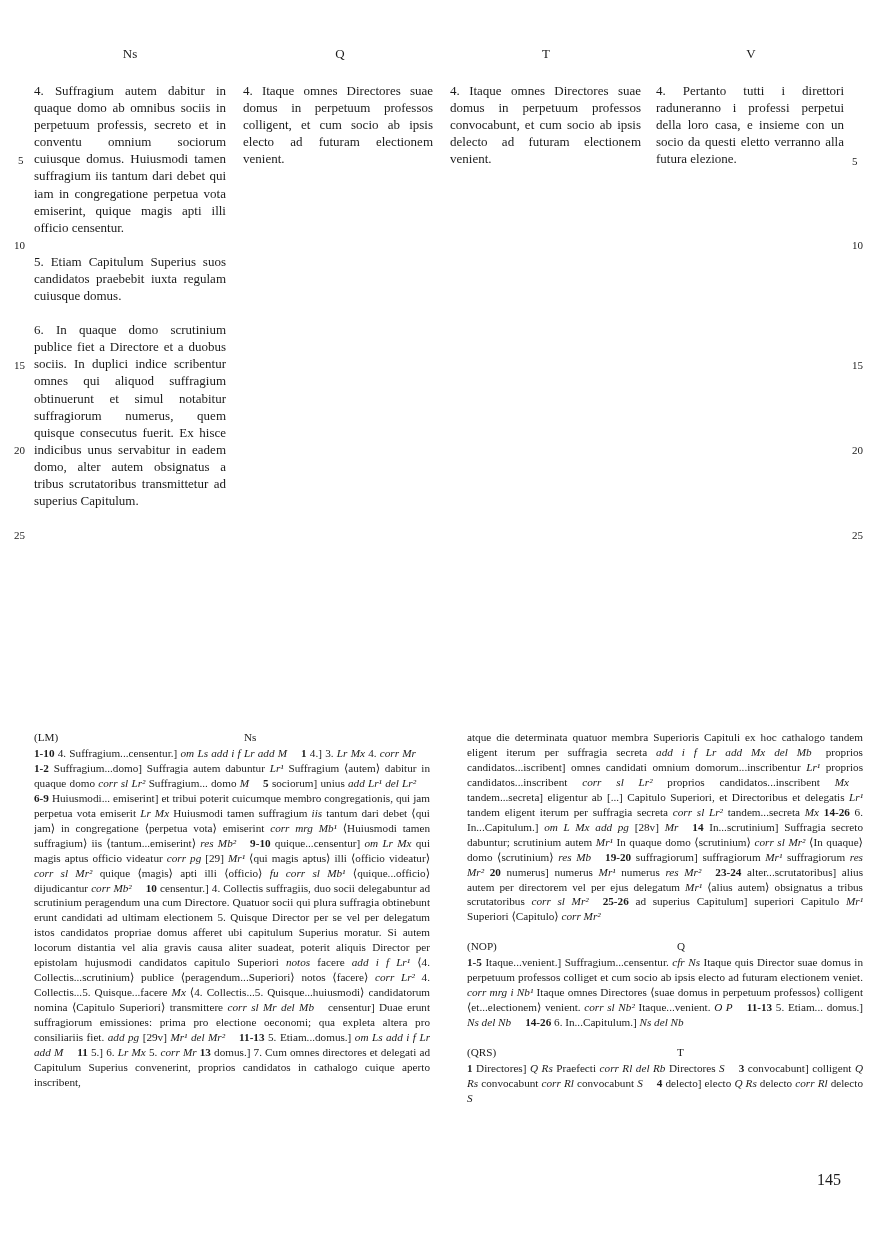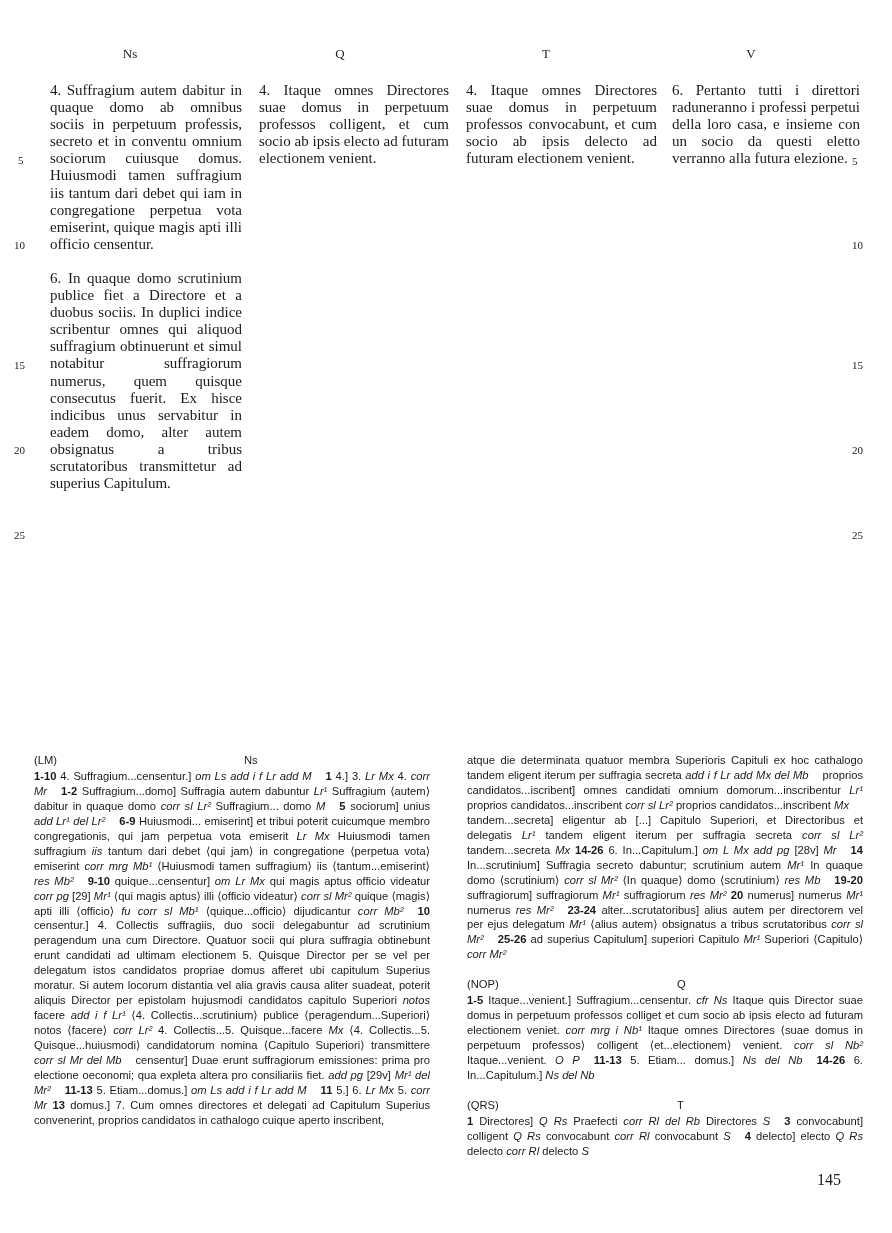--- a/index.html
+++ b/index.html
@@ -7,33 +7,32 @@
     width: 892px; height: 1233px; position: relative; overflow: hidden;
     font-family: "DejaVu Serif", "Liberation Serif", serif;
     color: #1a1a1a;
   }
   .sigla {
     position: absolute; top: 46px; font-size: 13px; text-align: center;
     font-family: "Liberation Serif", serif;
   }
   .col {
     position: absolute; font-family: "Liberation Serif", serif;
-    font-size: 15px; line-height: 17.1px; text-align: justify;
+    font-size: 13px; line-height: 17.1px; text-align: justify;
     hyphens: none;
-    margin-left: 16px;
   }
   .col p { margin: 0; }
   .col p + p { margin-top: 17px; }
   .lnum {
     position: absolute; font-family: "Liberation Serif", serif;
     font-size: 11px; color: #222;
   }
   .app {
-    position: absolute; font-family: Liberation Sans, sans-serif;
-    font-size: 11.2px; line-height: 14.95px; text-align: justify; margin-top: 23px;
+    position: absolute; font-family: Liberation Serif, serif;
+    font-size: 11.2px; line-height: 14.95px; text-align: justify;
   }
   .app .head { display: flex; margin-bottom: 1px; }
   .app .head .grp { width: 210px; }
   .app .block + .block { margin-top: 15px; }
   .app b { font-weight: bold; }
   .app i { font-style: italic; }
   .gap { display: inline-block; width: 14px; }
   .pageno {
     position: absolute; left: 817px; top: 1171px;
     font-family: "Liberation Serif", serif; font-size: 16px;
@@ -42,30 +41,31 @@
 </head>
 <body>
 
 <div class="sigla" style="left:30px;width:200px;">Ns</div>
 <div class="sigla" style="left:240px;width:200px;">Q</div>
 <div class="sigla" style="left:450px;width:192px;">T</div>
 <div class="sigla" style="left:656px;width:190px;">V</div>
 
 <div class="col" style="left:34px;top:82px;width:192px;">
   <p>4. Suffragium autem dabitur in quaque domo ab omnibus sociis in perpetuum professis, secreto et in conventu omnium sociorum cuiusque domus. Huiusmodi tamen suffragium iis tantum dari debet qui iam in congregatione perpetua vota emiserint, quique magis apti illi officio censentur.</p>
+  <p>5. Etiam Capitulum Superius suos candidatos praebebit iuxta regulam cuiusque domus.</p>
   <p>6. In quaque domo scrutinium publice fiet a Directore et a duobus sociis. In duplici indice scribentur omnes qui aliquod suffragium obtinuerunt et simul notabitur suffragiorum numerus, quem quisque consecutus fuerit. Ex hisce indicibus unus servabitur in eadem domo, alter autem obsignatus a tribus scrutatoribus transmittetur ad superius Capitulum.</p>
 </div>
 <div class="col" style="left:243px;top:82px;width:190px;">
   <p>4. Itaque omnes Directores suae domus in perpetuum professos colligent, et cum socio ab ipsis electo ad futuram electionem venient.</p>
 </div>
 <div class="col" style="left:450px;top:82px;width:191px;">
   <p>4. Itaque omnes Directores suae domus in perpetuum professos convocabunt, et cum socio ab ipsis delecto ad futuram electionem venient.</p>
 </div>
 <div class="col" style="left:656px;top:82px;width:188px;">
-  <p>6. Pertanto tutti i direttori raduneranno i professi perpetui della loro casa, e insieme con un socio da questi eletto verranno alla futura elezione.</p>
+  <p>4. Pertanto tutti i direttori raduneranno i professi perpetui della loro casa, e insieme con un socio da questi eletto verranno alla futura elezione.</p>
 </div>
 
 <span class="lnum" style="left:18px;top:154px;">5</span>
 <span class="lnum" style="left:14px;top:239px;">10</span>
 <span class="lnum" style="left:14px;top:359px;">15</span>
 <span class="lnum" style="left:14px;top:444px;">20</span>
 <span class="lnum" style="left:14px;top:529px;">25</span>
 <span class="lnum" style="left:852px;top:155px;">5</span>
 <span class="lnum" style="left:852px;top:239px;">10</span>
 <span class="lnum" style="left:852px;top:359px;">15</span>

